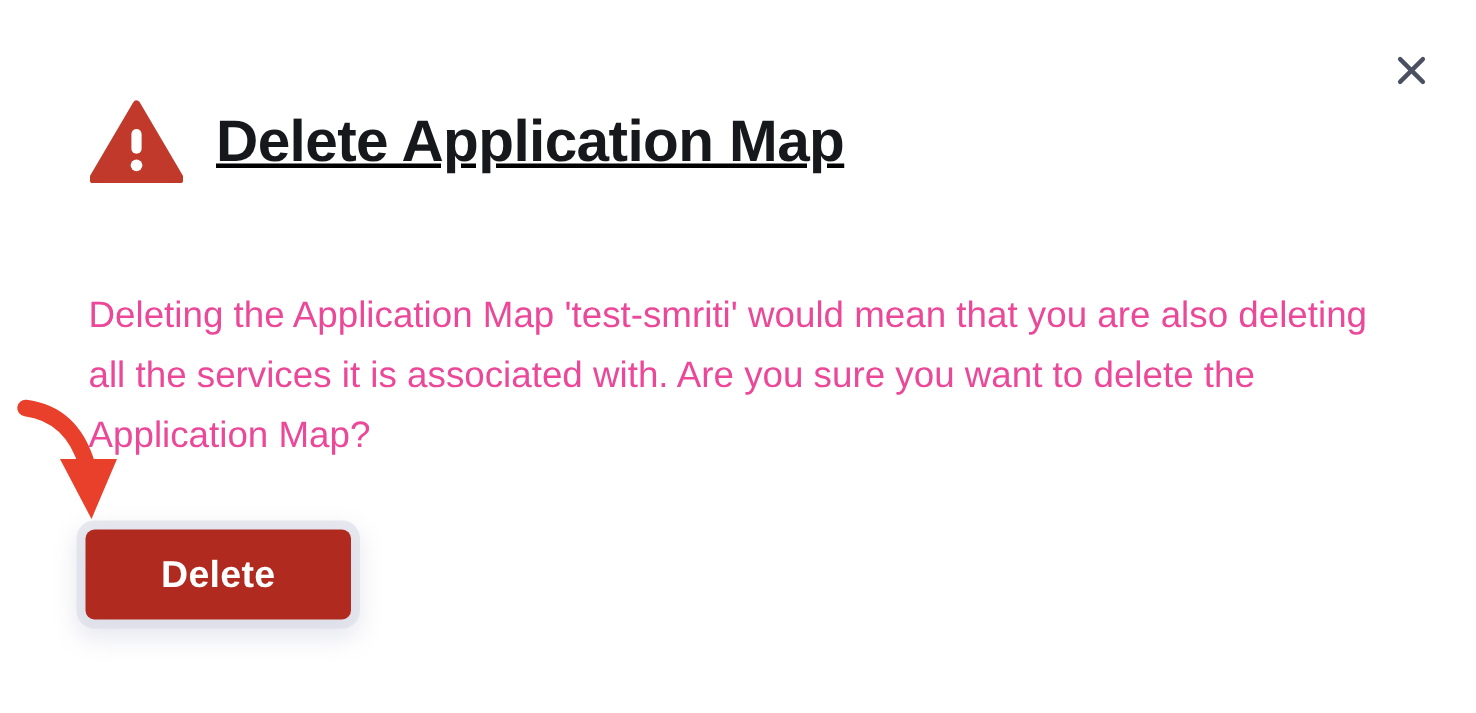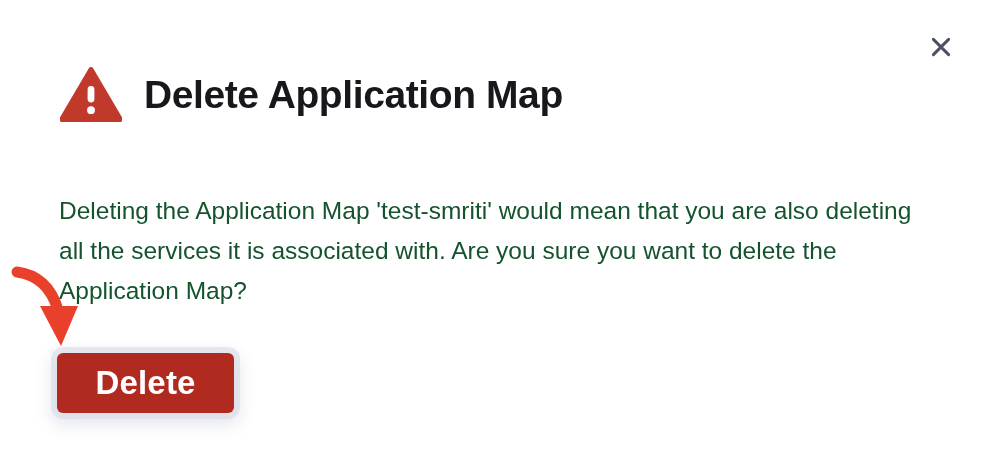--- a/index.html
+++ b/index.html
@@ -41,20 +41,21 @@
   .close-btn svg { display: block; }
 
   
   .dialog-header {
     position: absolute;
     top: 66px;
     left: 60px;
     display: flex;
     align-items: center;
     gap: 22px;
+    text-decoration: underline;
   }
   .warn-icon {
     width: 62px;
     height: 56px;
     display: block;
     flex: none;
   }
   .dialog-title {
     font-size: 39px;
     font-weight: bold;
@@ -66,38 +67,38 @@
   }
 
   
   .dialog-body {
     position: absolute;
     top: 166px;
     left: 59px;
     width: 880px;
     font-size: 24.5px;
     line-height: 40px;
-    color: #14532d;
+    color: #ec4899;
     font-weight: normal;
   }
 
   
   .dialog-footer {
     position: absolute;
     top: 353px;
     left: 57px;
     display: flex;
     align-items: flex-start;
     gap: 18px;
   }
   .btn {
     border: none;
     border-radius: 6px;
     font-family: "Liberation Sans", sans-serif;
-    font-size: 33px;
+    font-size: 25px;
     font-weight: bold;
     letter-spacing: 0.2px;
     cursor: pointer;
     height: 60px;
     display: flex;
     align-items: center;
     justify-content: center;
     padding: 0;
   }
   .btn-delete {

